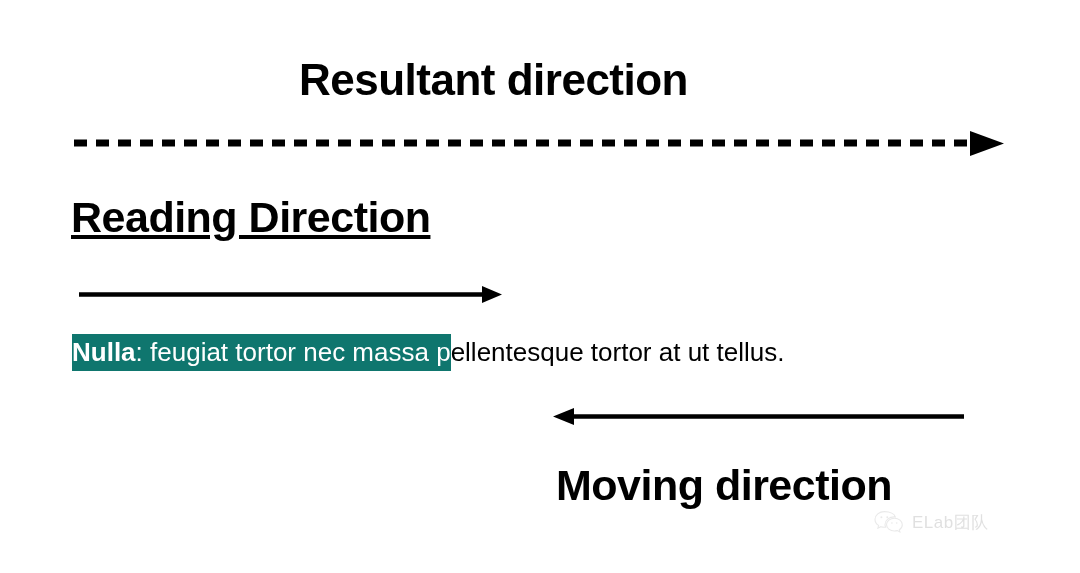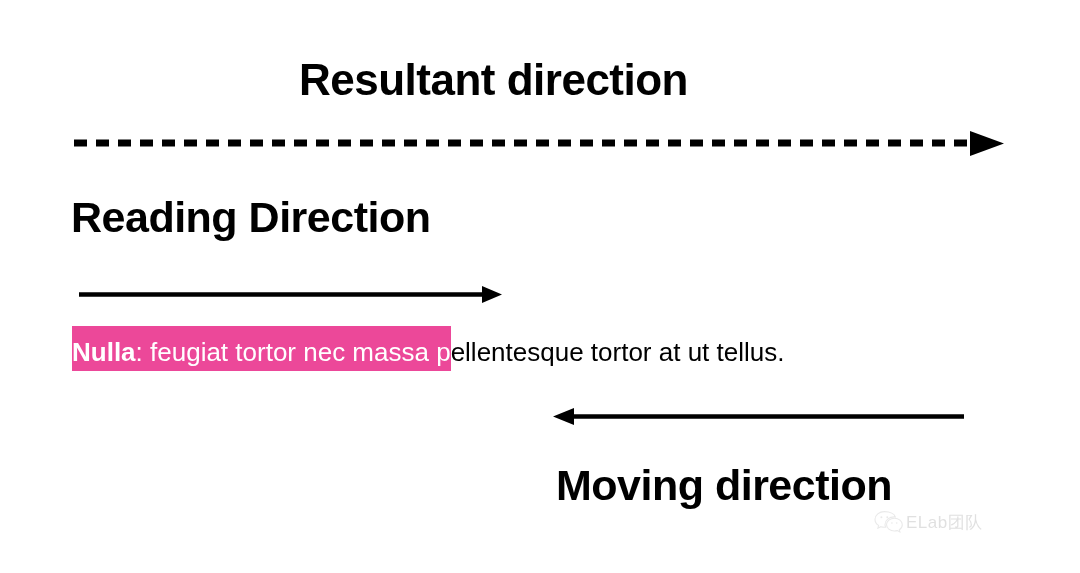--- a/index.html
+++ b/index.html
@@ -36,20 +36,21 @@
     top: 58px;
     font-size: 44px;
     letter-spacing: -0.5px;
   }
 
   #reading-title {
     left: 71px;
     top: 196px;
     font-size: 43px;
     letter-spacing: -0.5px;
+    text-decoration: underline;
   }
 
   #moving-title {
     left: 556px;
     top: 464px;
     font-size: 43px;
     letter-spacing: -0.5px;
   }
 
   
@@ -84,36 +85,36 @@
     position: absolute;
     left: 72px;
     top: 336px;
     font-family: "Liberation Sans", sans-serif;
     font-size: 26px;
     line-height: 33px;
     color: #000000;
     white-space: nowrap;
   }
   #sentence .sel {
-    background: #ec4899;
+    background: #0f766e;
     color: #ffffff;
-    padding: 11px 0 4px 0;
+    padding: 3px 0 4px 0;
   }
   #sentence .sel-bold {
     font-weight: bold;
   }
 
   
   #watermark {
     position: absolute;
     left: 874px;
     top: 510px;
     display: flex;
     align-items: flex-end;
-    gap: 2px;
+    gap: 8px;
     opacity: 0.30;
   }
   #watermark .wm-text {
     font-family: "Liberation Sans", sans-serif;
     font-size: 17px;
     color: #9a9a9a;
     letter-spacing: 0.5px;
     white-space: nowrap;
   }
 </style>

